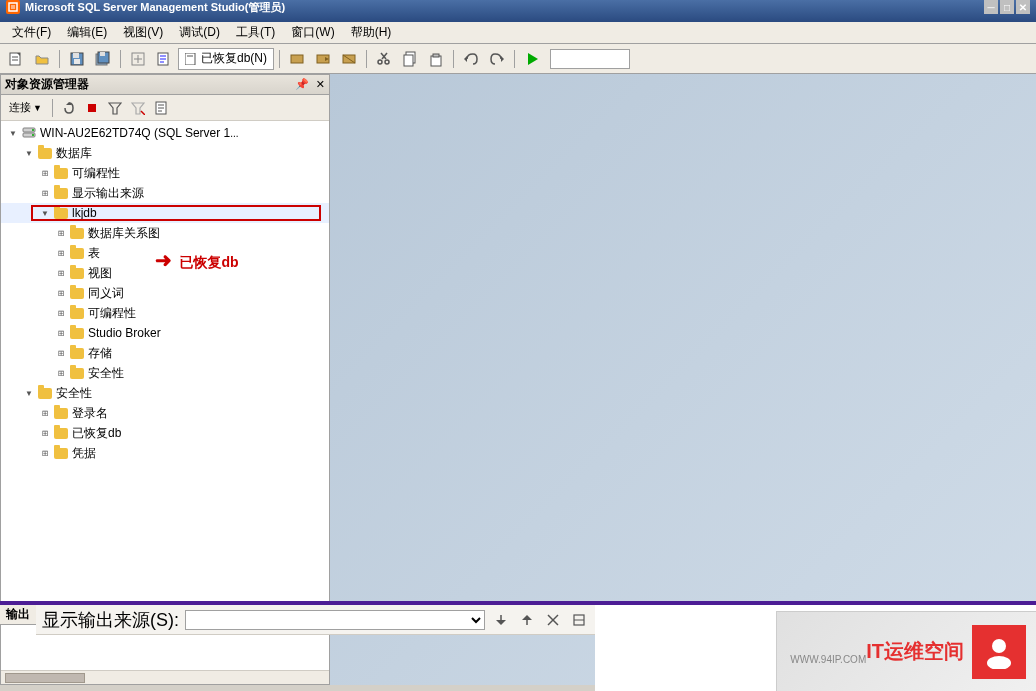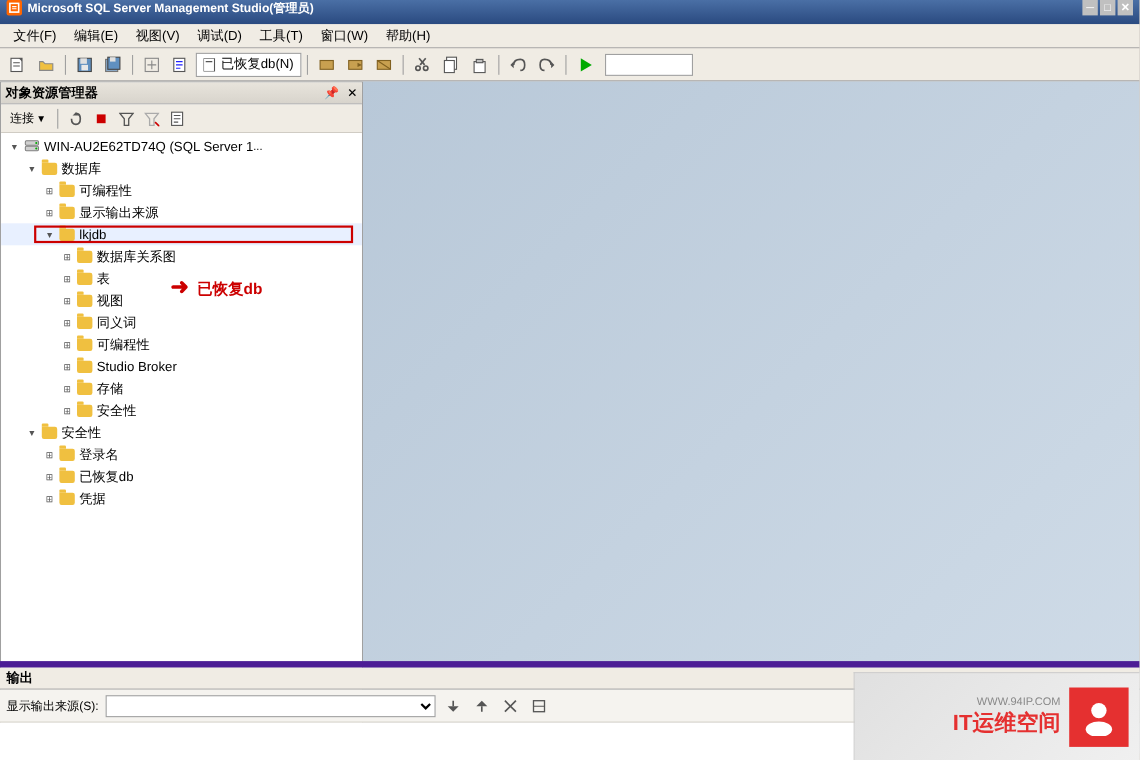--- a/index.html
+++ b/index.html
@@ -215,23 +215,22 @@
     
     .content-area {
       flex: 1;
       background: #c8d0d8;
       background: linear-gradient(135deg, #b8c8d8 0%, #d0dce8 100%);
     }
 
     
     .bottom-area {
       height: 90px;
-      border-top: 6px solid #4c1d95;
-      display: flex;
-      flex-direction: column;
+      border-top: 4px solid #4c1d95;
+      display: flex;
     }
     .output-panel {
       background: #f0ece4;
       height: 20px;
       display: flex;
       align-items: center;
       padding: 0 6px;
       border-bottom: 1px solid #a0a0a0;
       font-weight: bold;
       font-size: 12px;
@@ -239,21 +238,21 @@
     .output-toolbar {
       background: #f5f3ef;
       height: 30px;
       display: flex;
       align-items: center;
       padding: 0 6px;
       gap: 6px;
       border-bottom: 1px solid #d0ccc4;
     }
     .output-label {
-      font-size: 11px;
+      font-size: 18px;
     }
     .output-dropdown {
       width: 300px;
       height: 20px;
       border: 1px solid #a0a0a0;
       background: white;
       font-size: 11px;
       padding: 0 4px;
     }
     .output-icon-btn {
@@ -734,21 +733,21 @@
             <line x1="2" y1="7" x2="12" y2="7" stroke="#555" stroke-width="1"></line>
           </svg>
       </div>
     </div>
 
     <div class="output-content" style="flex:1; background:white;"></div>
 
   </div>
 
   <div style="position:absolute; bottom:0; right:0; width:260px; height:80px; background:linear-gradient(135deg, #e0e0e0, #f0f0f0); display:flex; align-items:center; justify-content:flex-end; padding-right:10px; gap:8px; border-top:1px solid #ccc; border-left:1px solid #ccc;">
-    <div style="display:flex; flex-direction:column; align-items:flex-end;">
+    <div style="display:flex; flex-direction:row; align-items:flex-end;">
       <span style="font-size:10px; color:#888;">WWW.94IP.COM</span>
       <span style="font-size:20px; font-weight:bold; color:#e53030; font-family:'Microsoft YaHei',sans-serif;">IT运维空间</span>
     </div>
     <div style="width:54px; height:54px; background:#e53030; display:flex; align-items:center; justify-content:center; color:white;">
       <svg width="34" height="34" viewBox="0 0 34 34">
         <circle cx="17" cy="11" r="7" fill="white"></circle>
         <ellipse cx="17" cy="28" rx="12" ry="7" fill="white"></ellipse>
       </svg>
     </div>
   </div>

